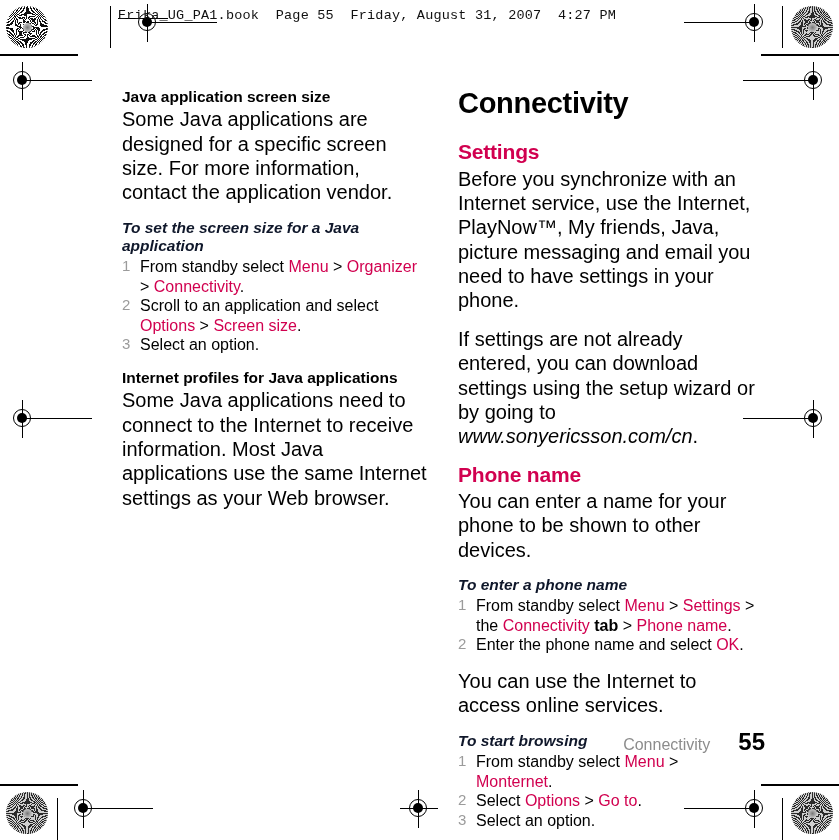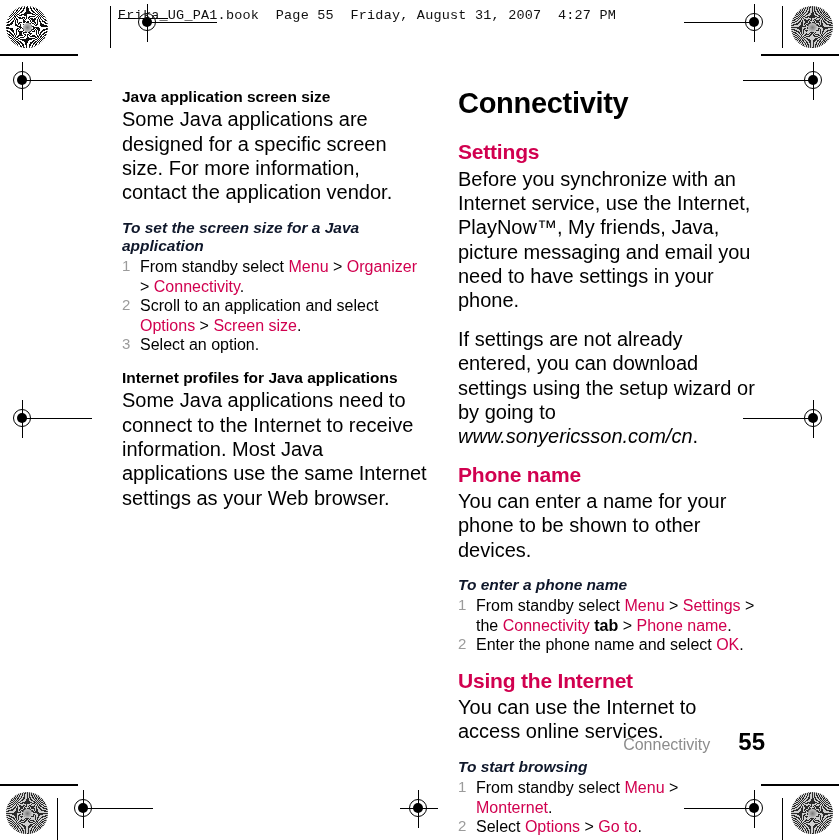--- a/index.html
+++ b/index.html
@@ -318,21 +318,20 @@
 
     <p class="body">You can enter a name for your phone to be shown to other devices.</p>
 
     <h3 class="task">To enter a phone name</h3>
 
     <ol class="steps">
         <li><span>From standby select </span><span class="hl">Menu</span><span> &gt; </span><span class="hl">Settings</span><span> &gt; the </span><span class="hl">Connectivity</span><span class="bold"> tab</span><span> &gt; </span><span class="hl">Phone name</span><span>.</span></li>
         <li><span>Enter the phone name and select </span><span class="hl">OK</span><span>.</span></li>
       </ol>
 
-    <h2 class="section">Using the Internet</h2>
 
     <p class="body">You can use the Internet to access online services.</p>
 
     <h3 class="task">To start browsing</h3>
 
     <ol class="steps">
         <li><span>From standby select </span><span class="hl">Menu</span><span> &gt; </span><span class="hl">Monternet</span><span>.</span></li>
         <li><span>Select </span><span class="hl">Options</span><span> &gt; </span><span class="hl">Go to</span><span>.</span></li>
         <li><span>Select an option.</span></li>
       </ol>

